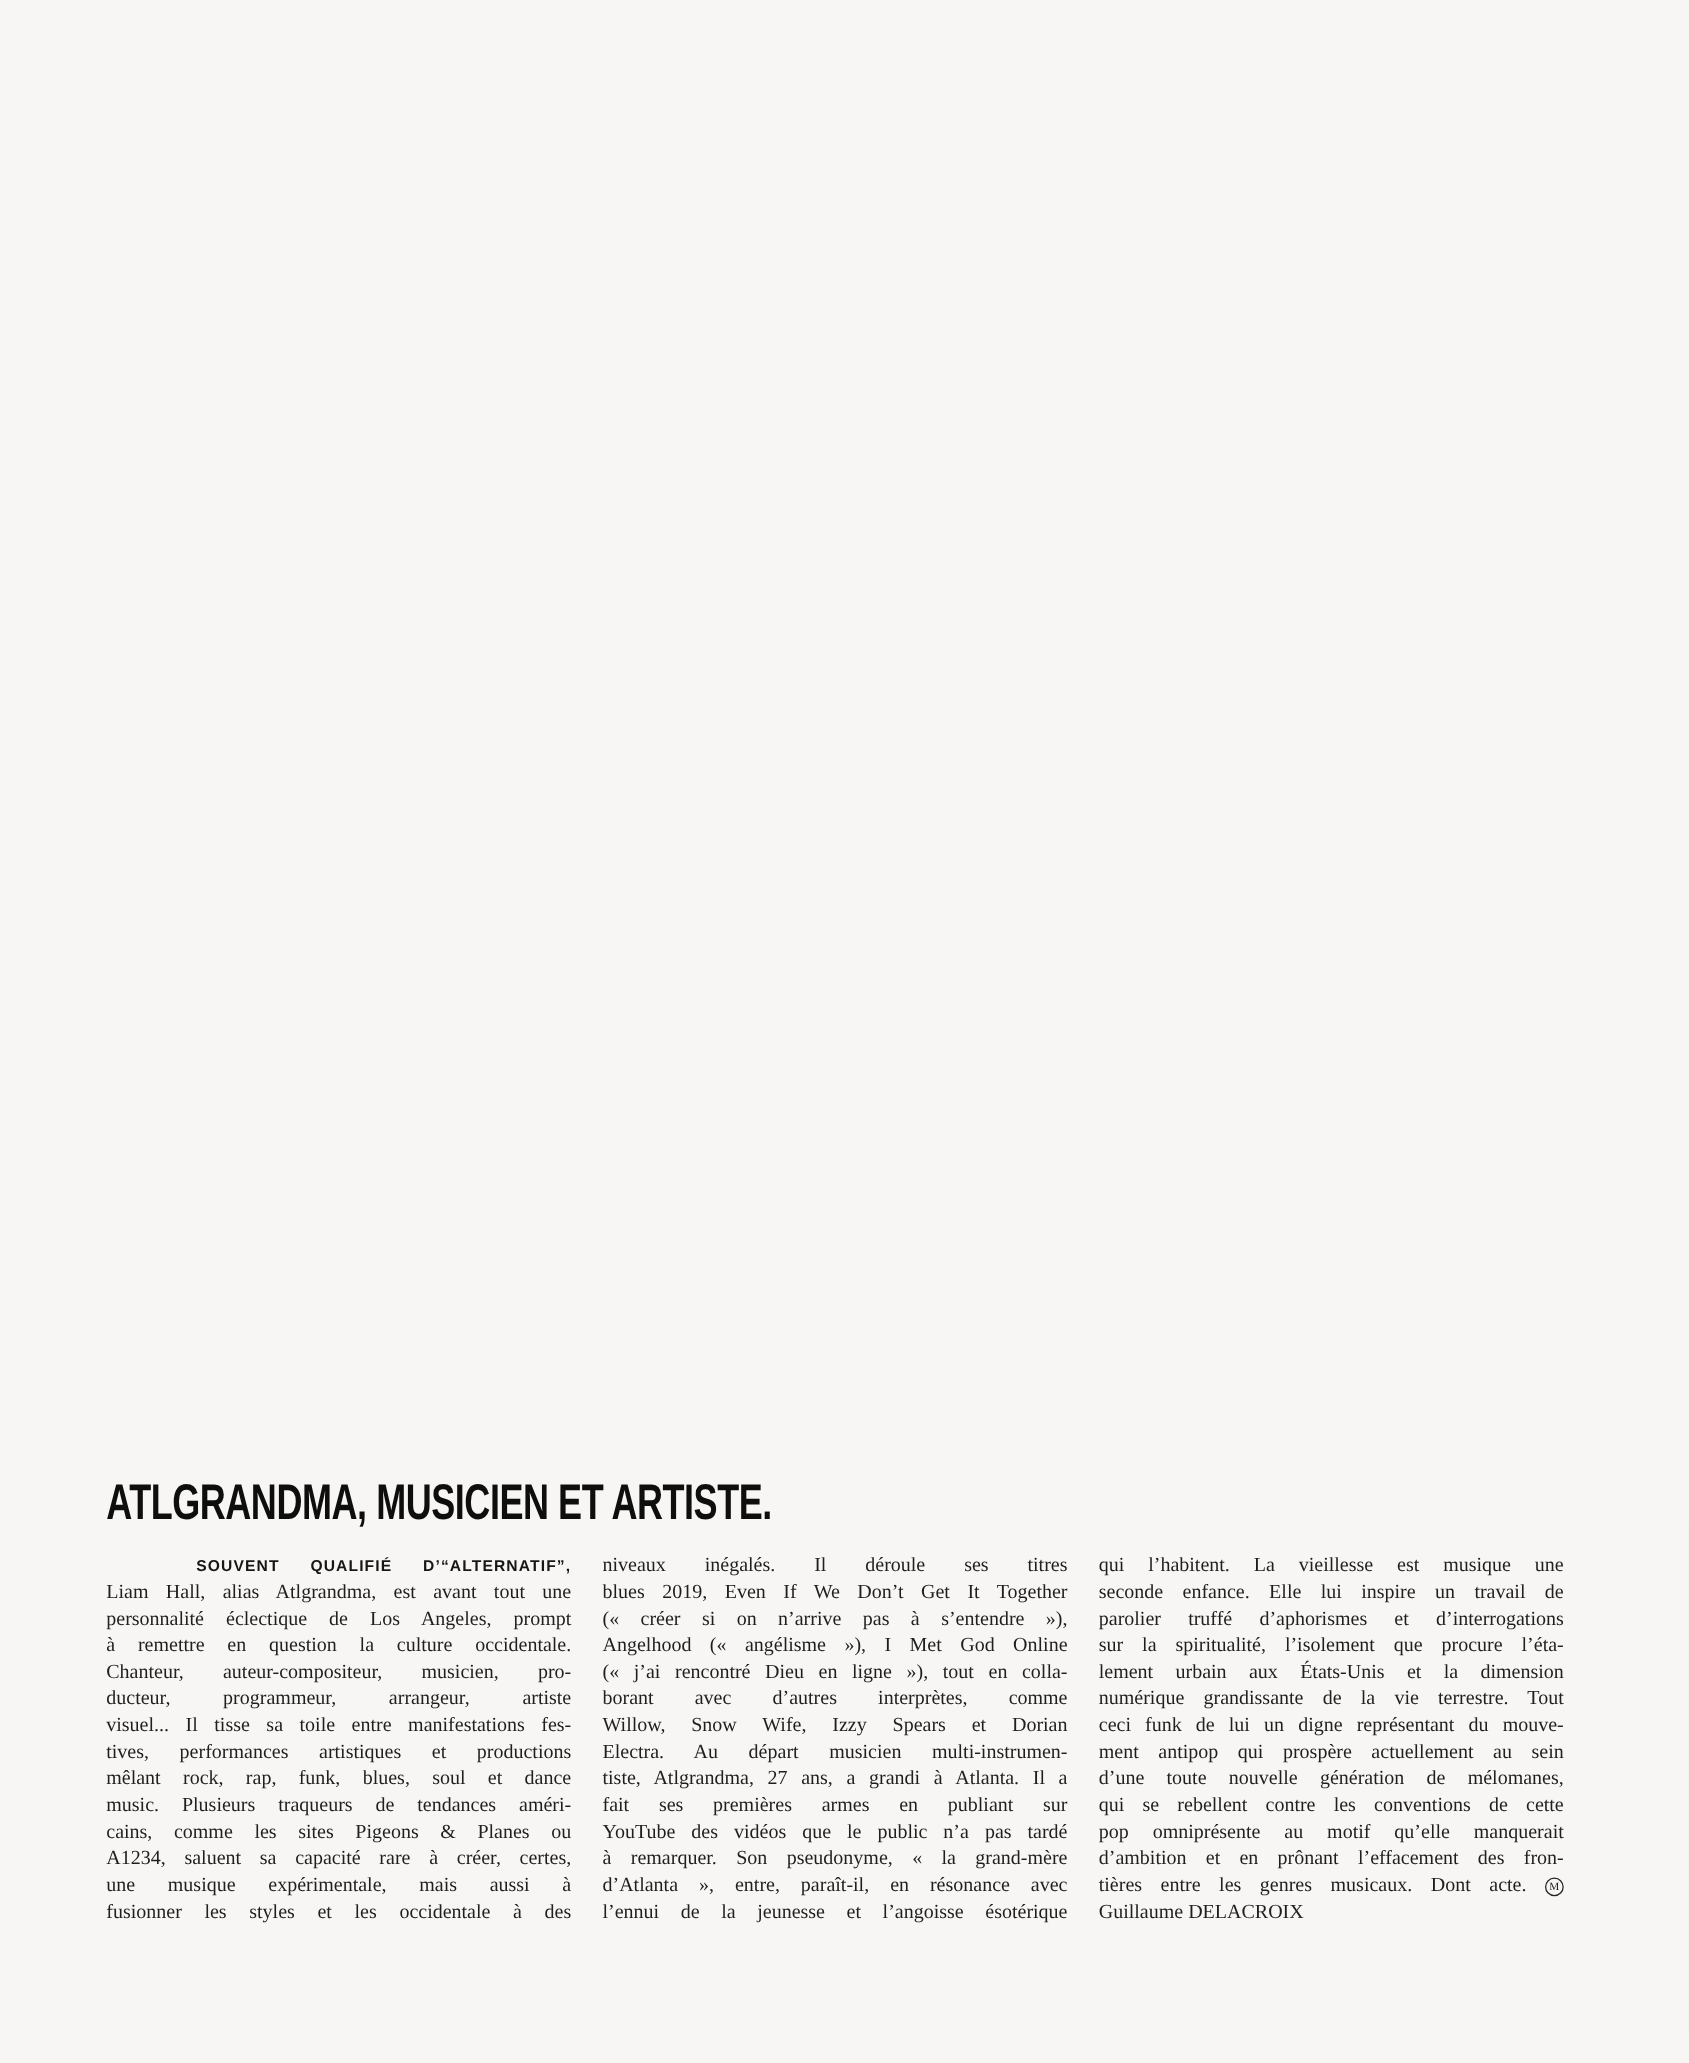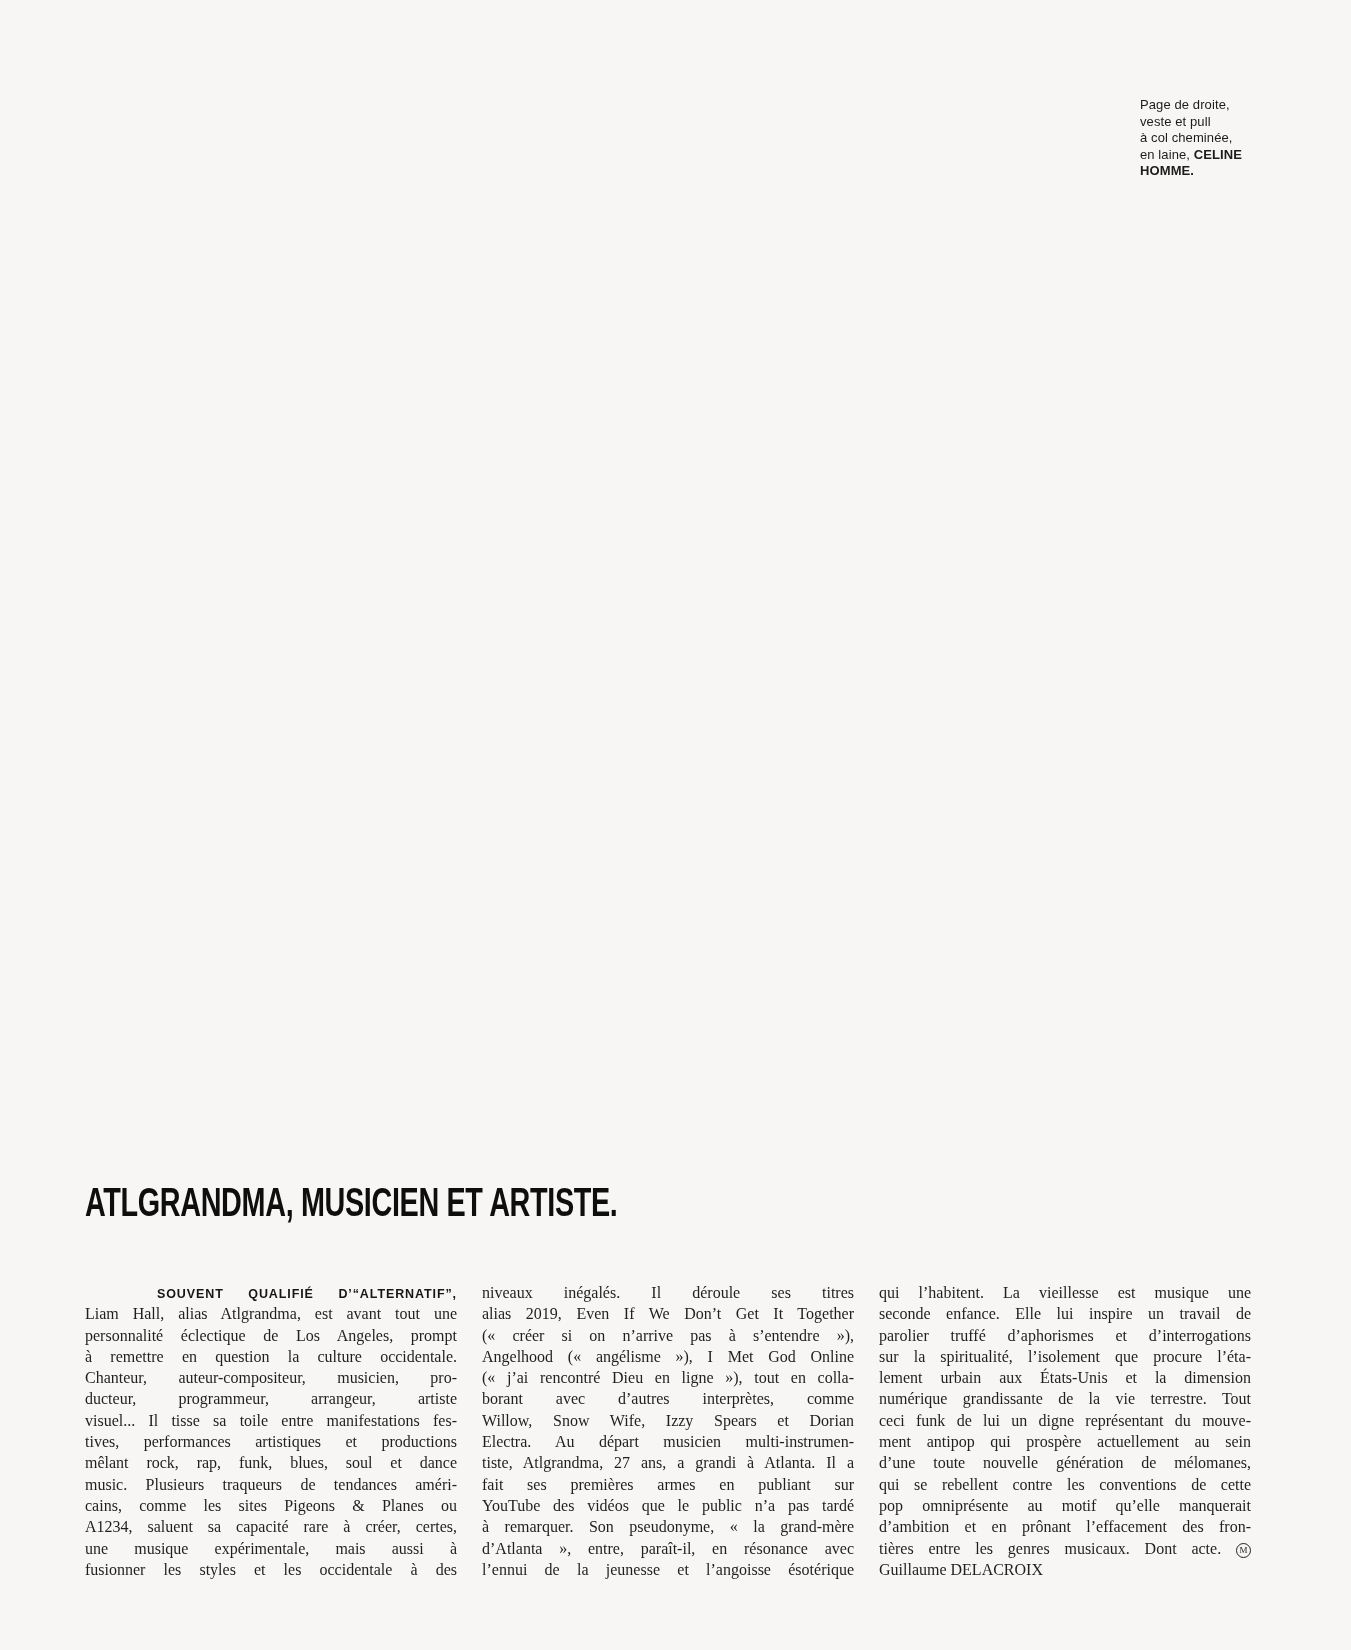--- a/index.html
+++ b/index.html
@@ -39,21 +39,20 @@
     left:85px;top:1242px;
     width:1166px;
     display:flex;
     gap:25px;
   }
   .col{
     width:372px;
     font-family:"Liberation Serif",serif;
     font-size:16px;
     color:#1f1f1d;
-    margin-top:40px;
   }
   .col .line{
     height:21.3px;
     line-height:21.3px;
     text-align:justify;
     text-align-last:justify;
     white-space:nowrap; 
   }
   
   .col .line span{white-space:normal;}
@@ -82,27 +81,20 @@
     text-align-last:center;
     vertical-align:1px;
     letter-spacing:0;
   }
 </style>
 </head>
 <body>
 
 <div class="page">
 
-  <div class="caption">
-      <div class="line"><span>Page de droite,</span></div>
-      <div class="line"><span>veste et pull</span></div>
-      <div class="line"><span>à col cheminée,</span></div>
-      <div class="line"><span>en laine, </span><span class="s-b">CELINE</span></div>
-      <div class="line"><span class="s-b">HOMME.</span></div>
-    </div>
 
   <div class="headline">ATLGRANDMA, MUSICIEN ET ARTISTE.</div>
 
   <div class="columns">
     <div class="col">
         <div class="line line-indent"><span class="s-lead">SOUVENT QUALIFIÉ D’“ALTERNATIF”,</span></div>
         <div class="line"><span>Liam Hall, alias Atlgrandma, est avant tout une</span></div>
         <div class="line"><span>personnalité éclectique de Los Angeles, prompt</span></div>
         <div class="line"><span>à remettre en question la culture occidentale.</span></div>
         <div class="line"><span>Chanteur, auteur-compositeur, musicien, pro-</span></div>
@@ -111,21 +103,21 @@
         <div class="line"><span>tives, performances artistiques et productions</span></div>
         <div class="line"><span>mêlant rock, rap, funk, blues, soul et dance</span></div>
         <div class="line"><span>music. Plusieurs traqueurs de tendances améri-</span></div>
         <div class="line"><span>cains, comme les sites Pigeons &amp; Planes ou</span></div>
         <div class="line"><span>A1234, saluent sa capacité rare à créer, certes,</span></div>
         <div class="line"><span>une musique expérimentale, mais aussi à</span></div>
         <div class="line"><span>fusionner les styles et les occidentale à des</span></div>
       </div>
     <div class="col">
         <div class="line"><span>niveaux inégalés. Il déroule ses titres</span></div>
-        <div class="line"><span>alias 2019, </span><span class="s-i">Even If We Don’t Get It Together</span></div>
+        <div class="line"><span>blues 2019, </span><span class="s-i">Even If We Don’t Get It Together</span></div>
         <div class="line"><span>(« créer si on n’arrive pas à s’entendre »),</span></div>
         <div class="line"><span class="s-i">Angelhood</span><span> (« angélisme »), </span><span class="s-i">I Met God Online</span></div>
         <div class="line"><span>(« j’ai rencontré Dieu en ligne »), tout en colla-</span></div>
         <div class="line"><span>borant avec d’autres interprètes, comme</span></div>
         <div class="line"><span>Willow, Snow Wife, Izzy Spears et Dorian</span></div>
         <div class="line"><span>Electra. Au départ musicien multi-instrumen-</span></div>
         <div class="line"><span>tiste, Atlgrandma, 27 ans, a grandi à Atlanta. Il a</span></div>
         <div class="line"><span>fait ses premières armes en publiant sur</span></div>
         <div class="line"><span>YouTube des vidéos que le public n’a pas tardé</span></div>
         <div class="line"><span>à remarquer. Son pseudonyme, « la grand-mère</span></div>

